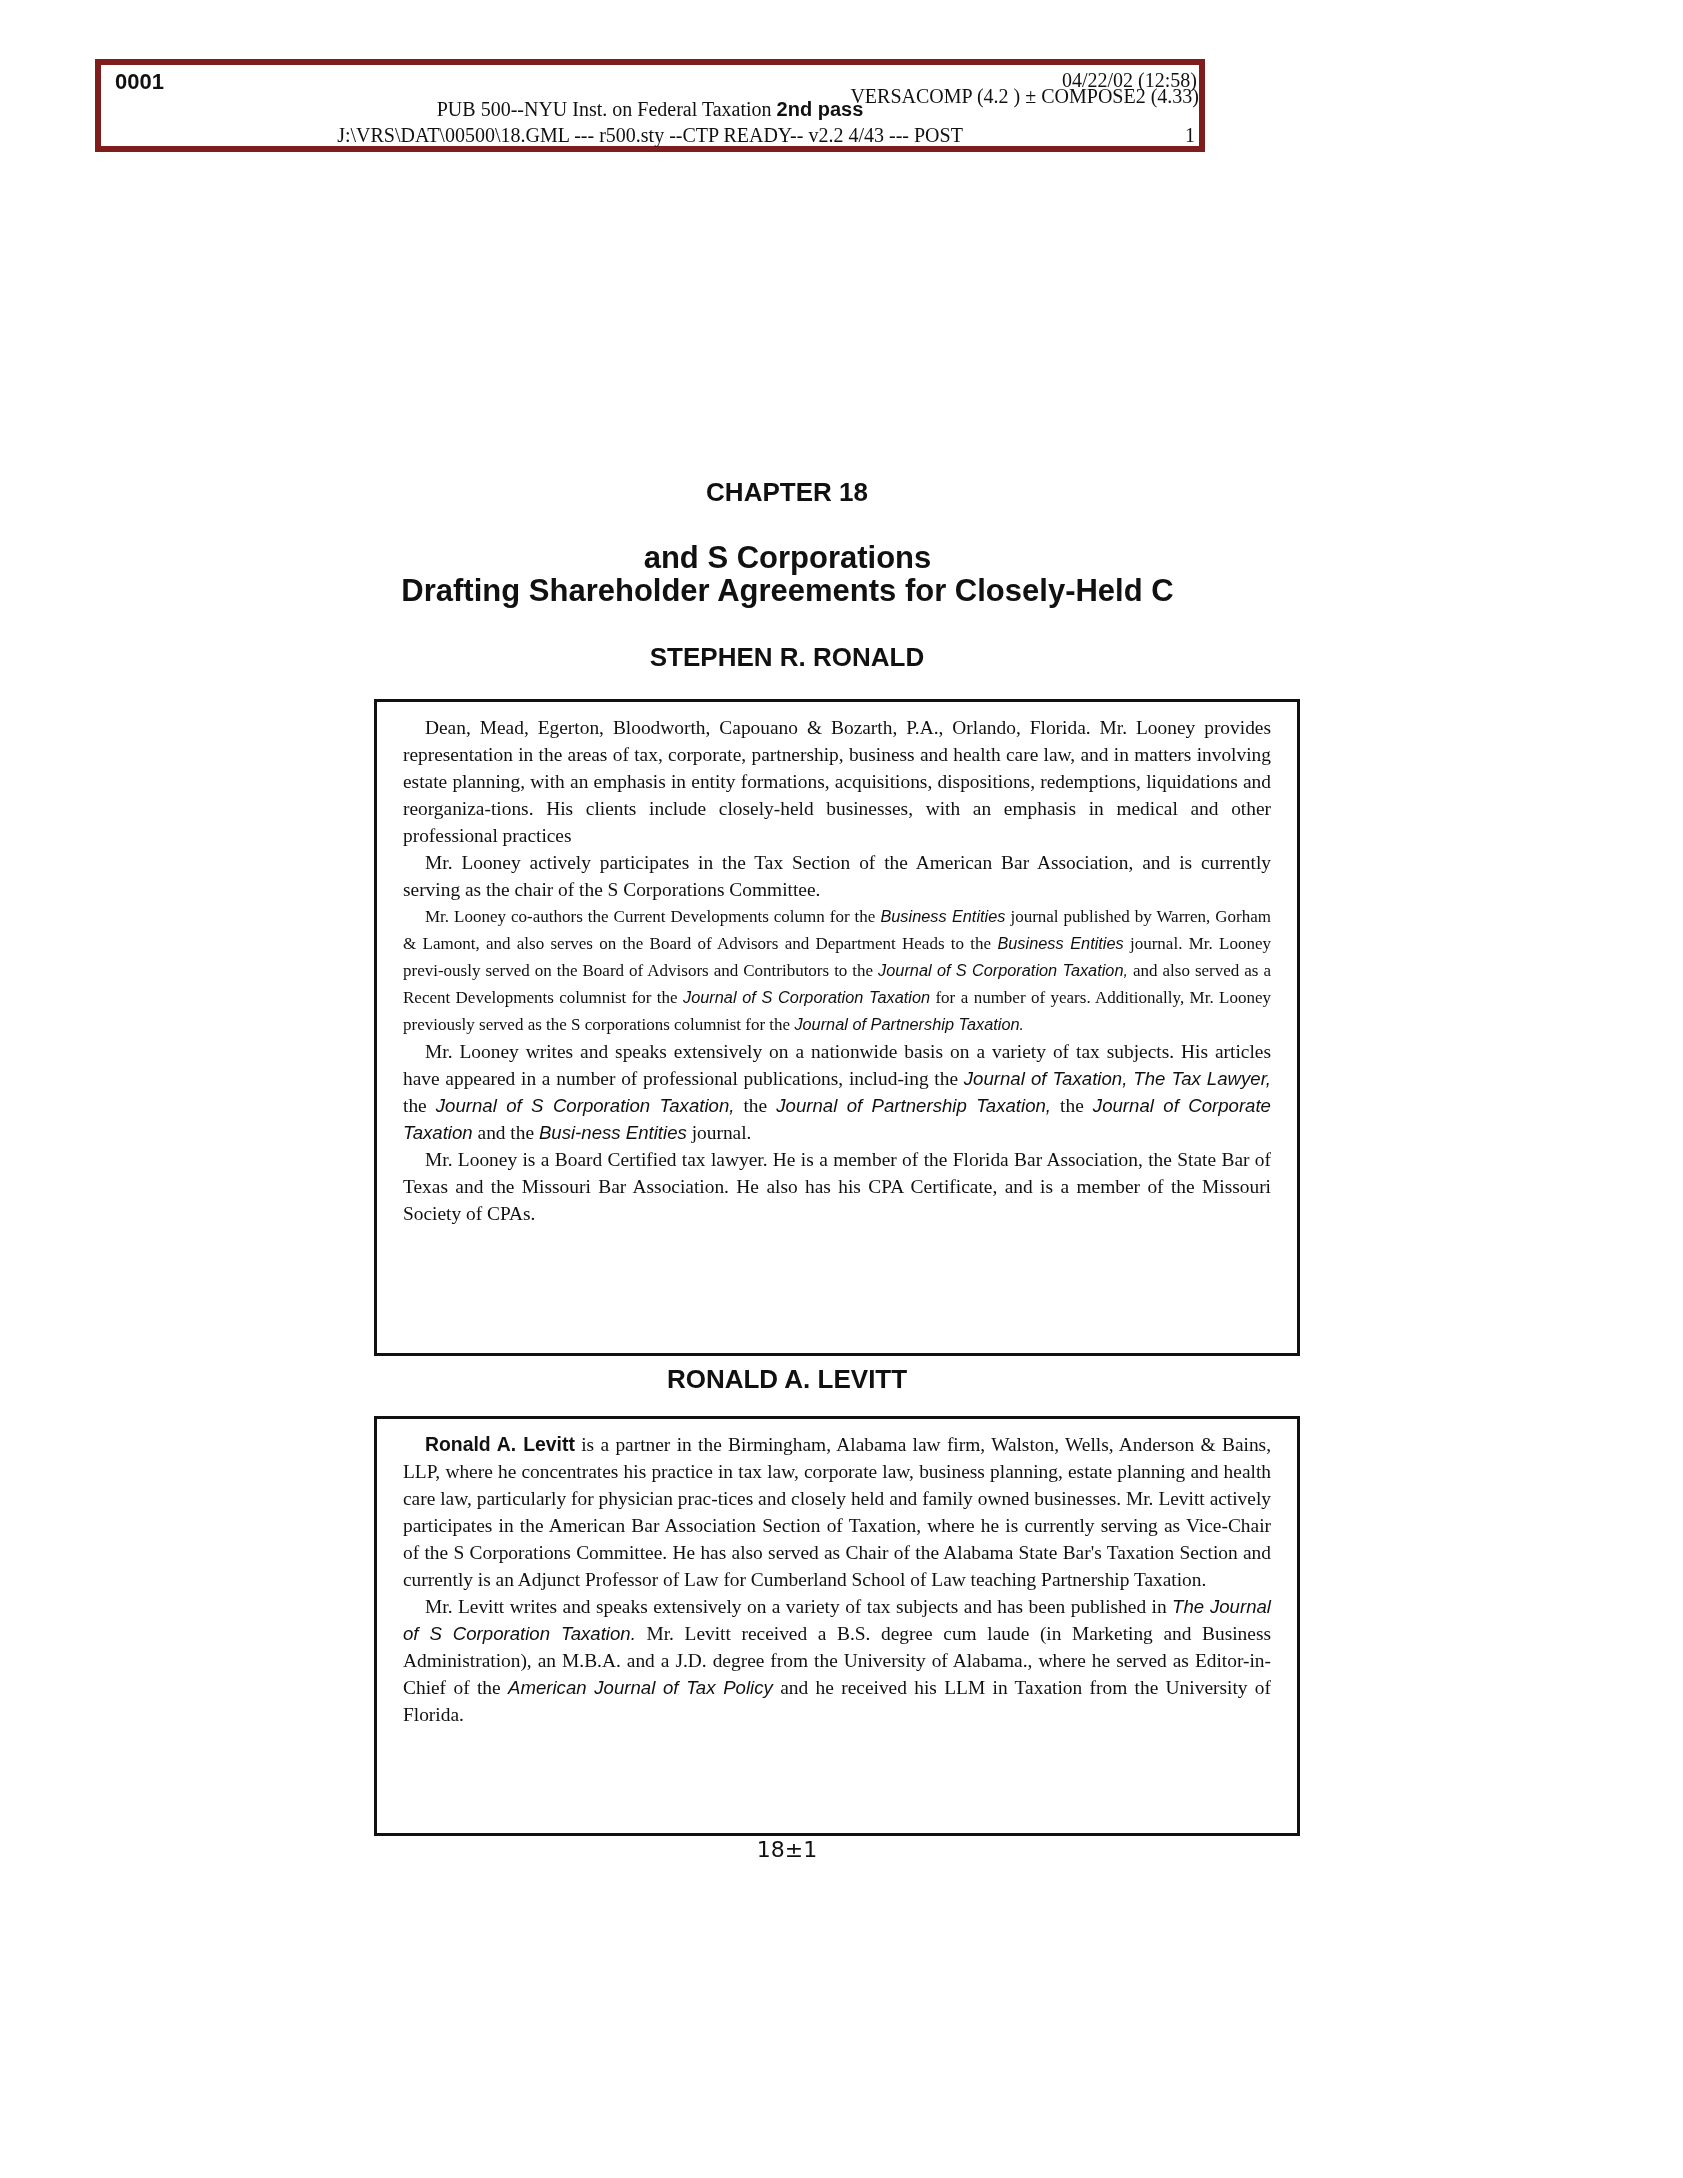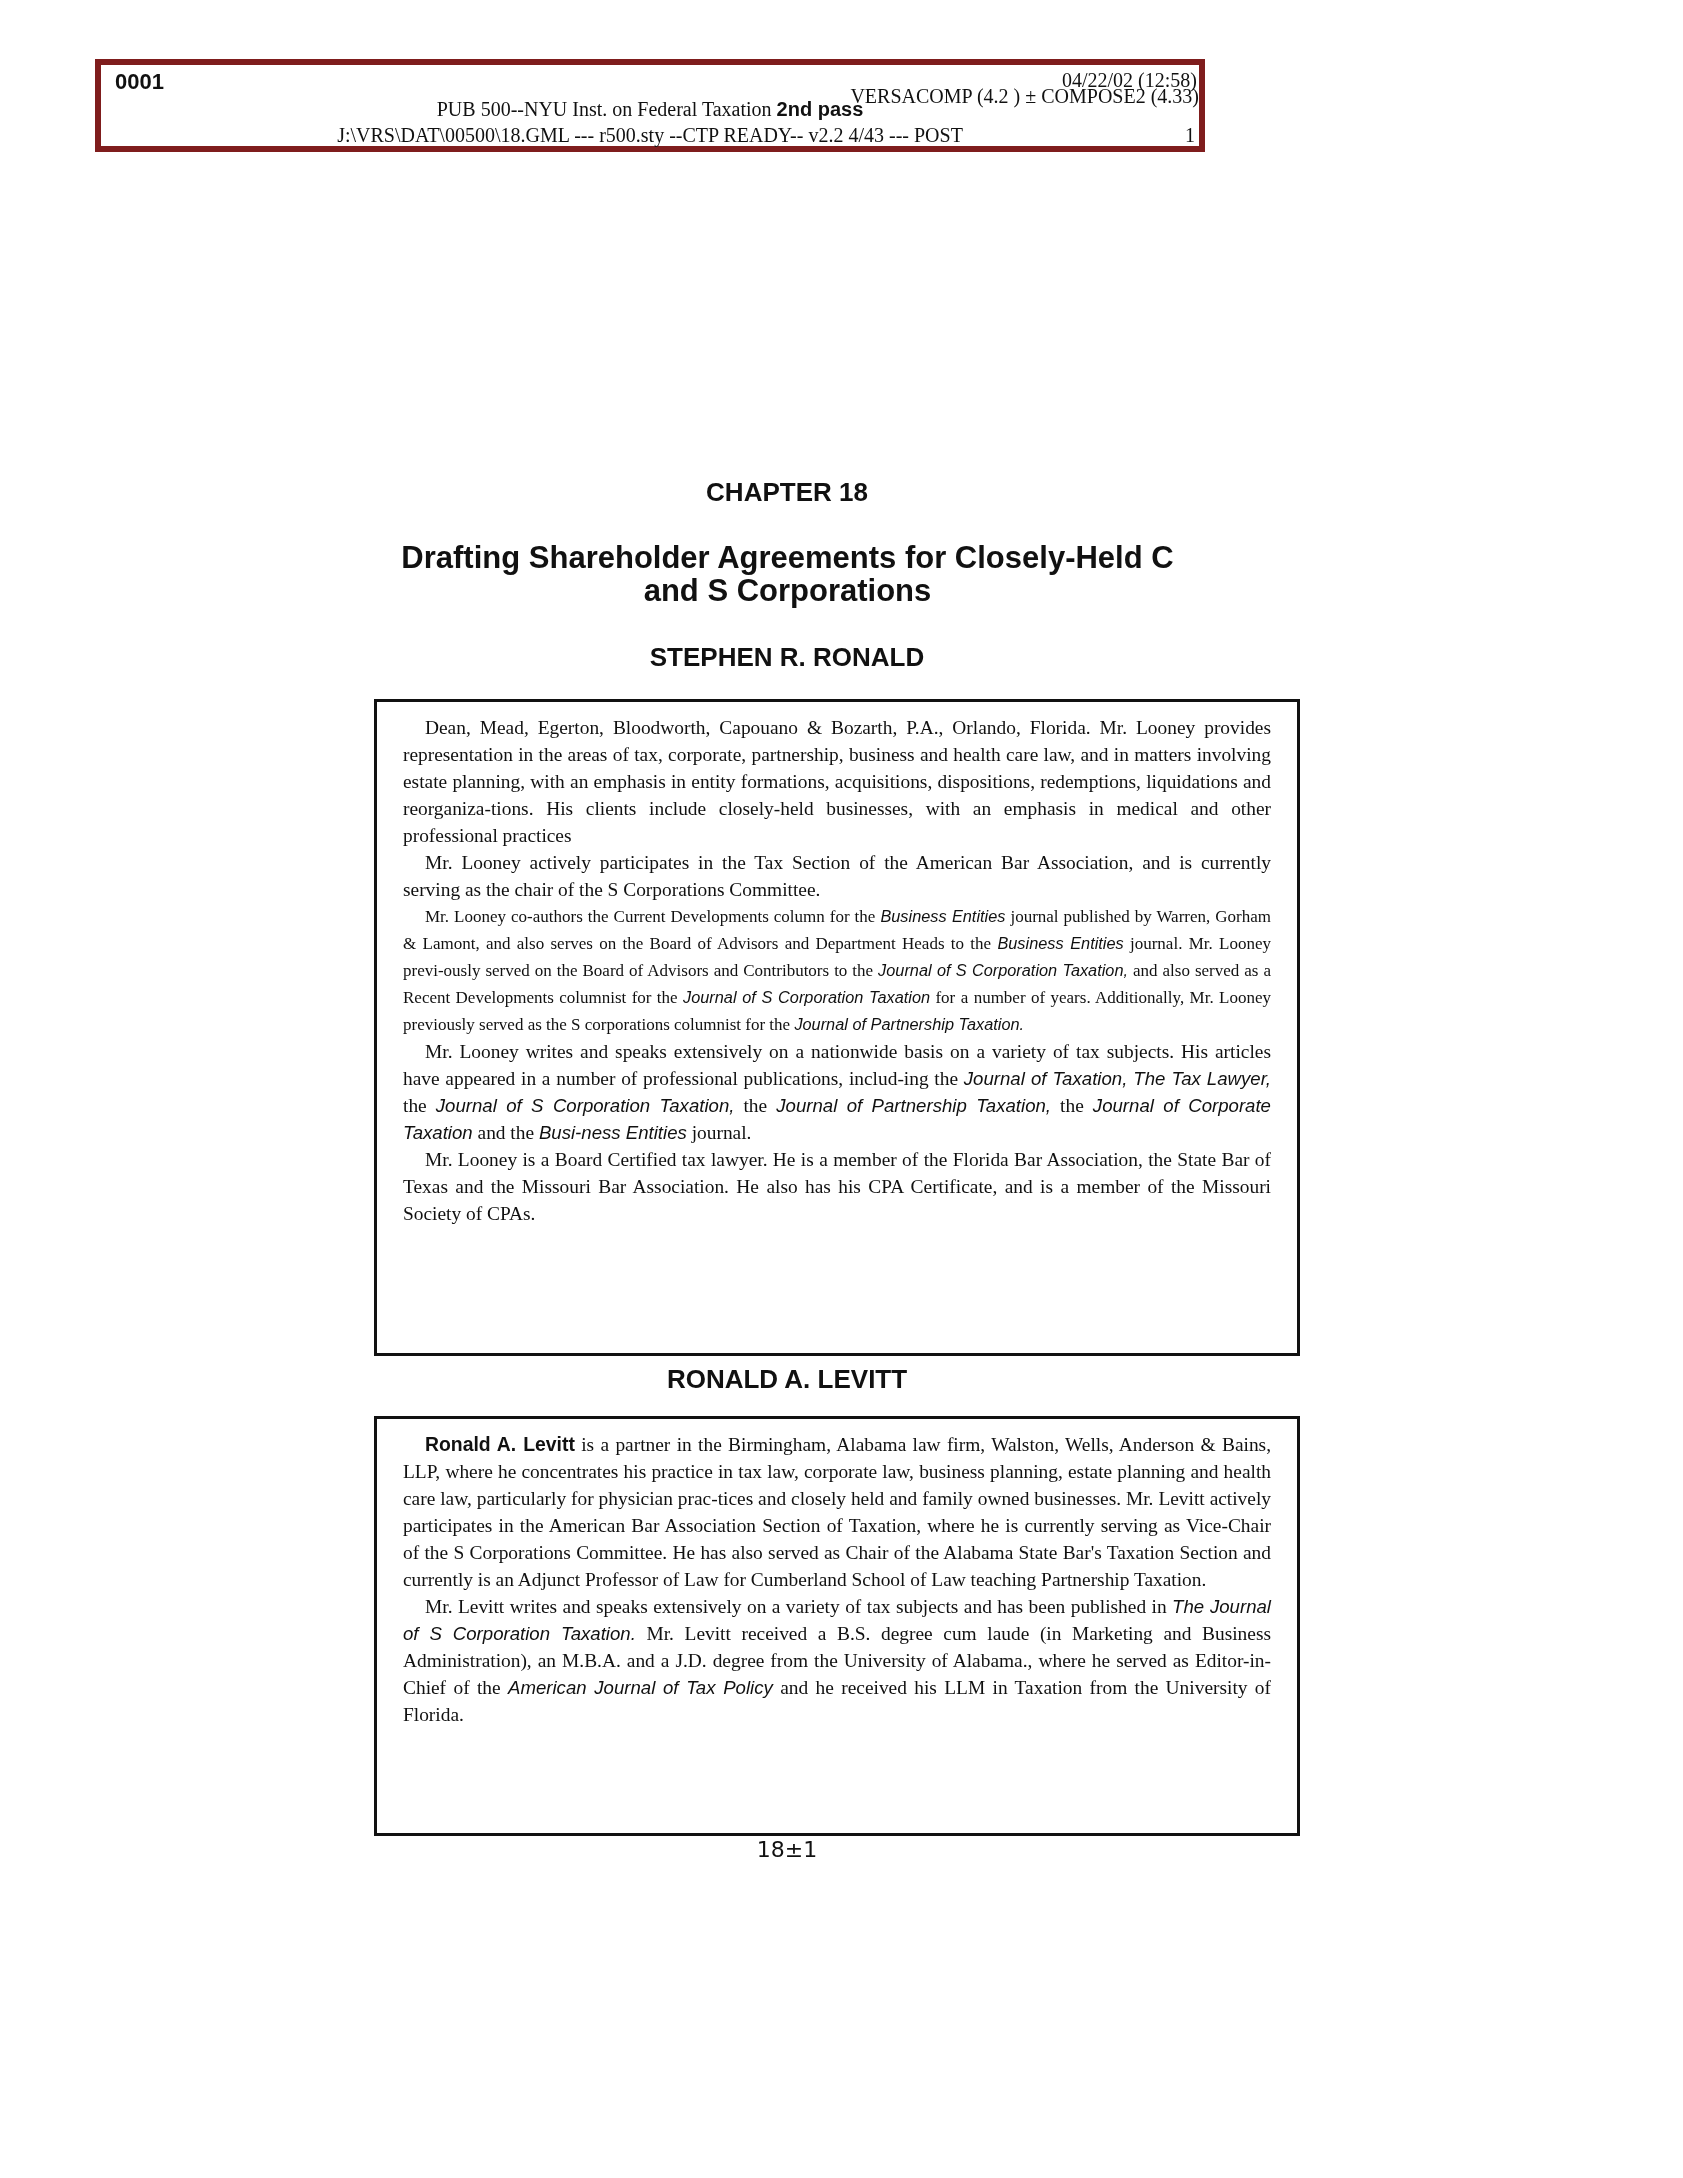--- a/index.html
+++ b/index.html
@@ -49,22 +49,22 @@
   <span class="jobno">0001</span>
   <div class="line1">VERSACOMP (4.2  ) ± COMPOSE2 (4.33)</div>
   <span class="date">04/22/02 (12:58)</span>
   <div class="line2"><span>PUB 500--NYU Inst. on Federal Taxation </span><b>2nd pass</b></div>
   <div class="line3">J:\VRS\DAT\00500\18.GML --- r500.sty --CTP READY-- v2.2 4/43 --- POST</div>
   <span class="pg">1</span>
 </div>
 
 <div class="chapter">CHAPTER 18</div>
 <div class="title">
+  <div>and S Corporations</div>
   <div>Drafting Shareholder Agreements for Closely-Held C</div>
-  <div>and S Corporations</div>
 </div>
 
 <div class="author a1">STEPHEN R. RONALD</div>
 <div class="bio b1">
     <p><span>Dean, Mead, Egerton, Bloodworth, Capouano &amp; Bozarth, P.A., Orlando, Florida. Mr. Looney provides representation in the areas of tax, corporate, partnership, business and health care law, and in matters involving estate planning, with an emphasis in entity formations, acquisitions, dispositions, redemptions, liquidations and reorganiza-tions. His clients include closely-held businesses, with an emphasis in medical and other professional practices</span></p>
     <p><span>Mr. Looney actively participates in the Tax Section of the American Bar Association, and is currently serving as the chair of the S Corporations Committee.</span></p>
     <p class="small"><span>Mr. Looney co-authors the Current Developments column for the </span><i>Business Entities</i><span> journal published by Warren, Gorham &amp; Lamont, and also serves on the Board of Advisors and Department Heads to the </span><i>Business Entities</i><span> journal. Mr. Looney previ-ously served on the Board of Advisors and Contributors to the </span><i>Journal of S Corporation Taxation,</i><span> and also served as a Recent Developments columnist for the </span><i>Journal of S Corporation Taxation</i><span> for a number of years. Additionally, Mr. Looney previously served as the S corporations columnist for the </span><i>Journal of Partnership Taxation.</i></p>
     <p><span>Mr. Looney writes and speaks extensively on a nationwide basis on a variety of tax subjects. His articles have appeared in a number of professional publications, includ-ing the </span><i>Journal of Taxation, The Tax Lawyer,</i><span> the </span><i>Journal of S Corporation Taxation,</i><span> the </span><i>Journal of Partnership Taxation,</i><span> the </span><i>Journal of Corporate Taxation</i><span> and the </span><i>Busi-ness Entities</i><span> journal.</span></p>
     <p><span>Mr. Looney is a Board Certified tax lawyer. He is a member of the Florida Bar Association, the State Bar of Texas and the Missouri Bar Association. He also has his CPA Certificate, and is a member of the Missouri Society of CPAs.</span></p>
   </div>

